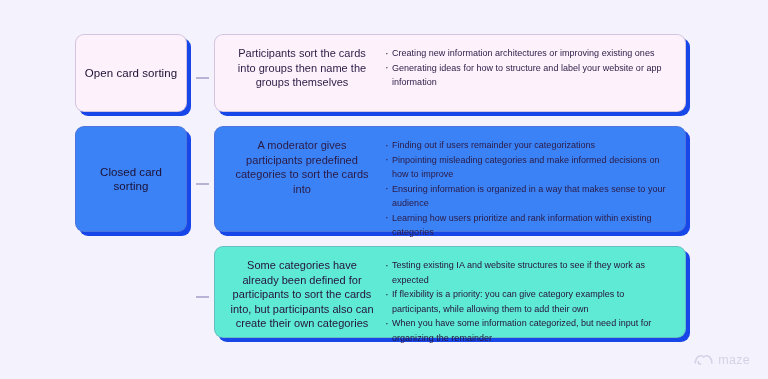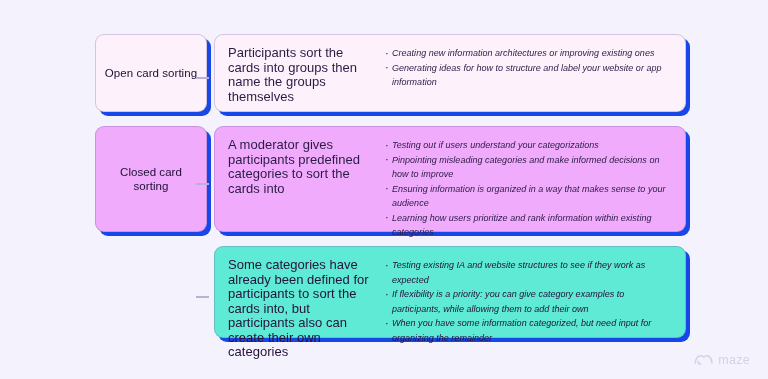--- a/index.html
+++ b/index.html
@@ -71,21 +71,20 @@
     border-radius: 9px;
     box-sizing: border-box;
     border: 1px solid rgba(120, 90, 160, 0.30);
     transform: translate(-4px, -4px);
   }
 
   
   .type-card {
     left: 79px;
     width: 112px;
-    margin-left: 20px;
   }
   .type-card .panelface {
     display: flex;
     align-items: center;
     justify-content: center;
     text-align: center;
     padding: 4px 6px;
   }
   .type-label {
     font-size: 11.5px;
@@ -112,35 +111,35 @@
     background: #b7b2d6;
     left: 196px;
   }
 
   
   .whatitis {
     position: absolute;
     left: 13px;
     top: 11px;
     width: 148px;
-    font-size: 13px;
+    font-size: 11px;
     line-height: 14.5px;
     color: #2b1a44;
     letter-spacing: 0.02px;
+    text-align: center;
   }
   .goodfor {
     position: absolute;
     left: 170px;
     top: 11px;
     width: 290px;
     font-size: 9px;
     line-height: 14.5px;
     color: #2b1a44;
     letter-spacing: 0.02px;
-    font-style: italic;
   }
   .goodfor ul {
     margin: 0;
     padding: 0;
     list-style: none;
   }
   .goodfor li {
     position: relative;
     padding-left: 7px;
     margin: 0;
@@ -150,21 +149,21 @@
     position: absolute;
     left: 0;
     top: -0.5px;
     font-size: 11px;
     line-height: 14.5px;
     color: #2b1a44;
   }
 
   
   .theme-1 .panelface { background: #fdf2fc; }
-  .theme-2 .panelface { background: #f0abfc; }
+  .theme-2 .panelface { background: #3b82f6; }
   .theme-3 .panelface { background: #5eead4; }
 
   .theme-3 .whatitis,
   .theme-3 .goodfor,
   .theme-3 .goodfor li::before { color: #25113a; }
 
   
   .maze-logo {
     position: absolute;
     right: 18px;
@@ -222,21 +221,21 @@
       <div class="panelface">
         <span class="type-label">Closed card sorting</span>
       </div>
     </div>
     <div class="connector" style="top:53px;"></div>
     <div class="shadowbox detail-panel">
       <div class="panelface">
         <div class="whatitis">A moderator gives participants predefined categories to sort the cards into</div>
         <div class="goodfor">
           <ul>
-            <li>Testing out if users understand your categorizations</li>
+            <li>Finding out if users remainder your categorizations</li>
             <li>Pinpointing misleading categories and make informed decisions on how to improve</li>
             <li>Ensuring information is organized in a way that makes sense to your audience</li>
             <li>Learning how users prioritize and rank information within existing categories</li>
           </ul>
         </div>
       </div>
     </div>
   </div>
 
   <div class="row row-3 theme-3">

